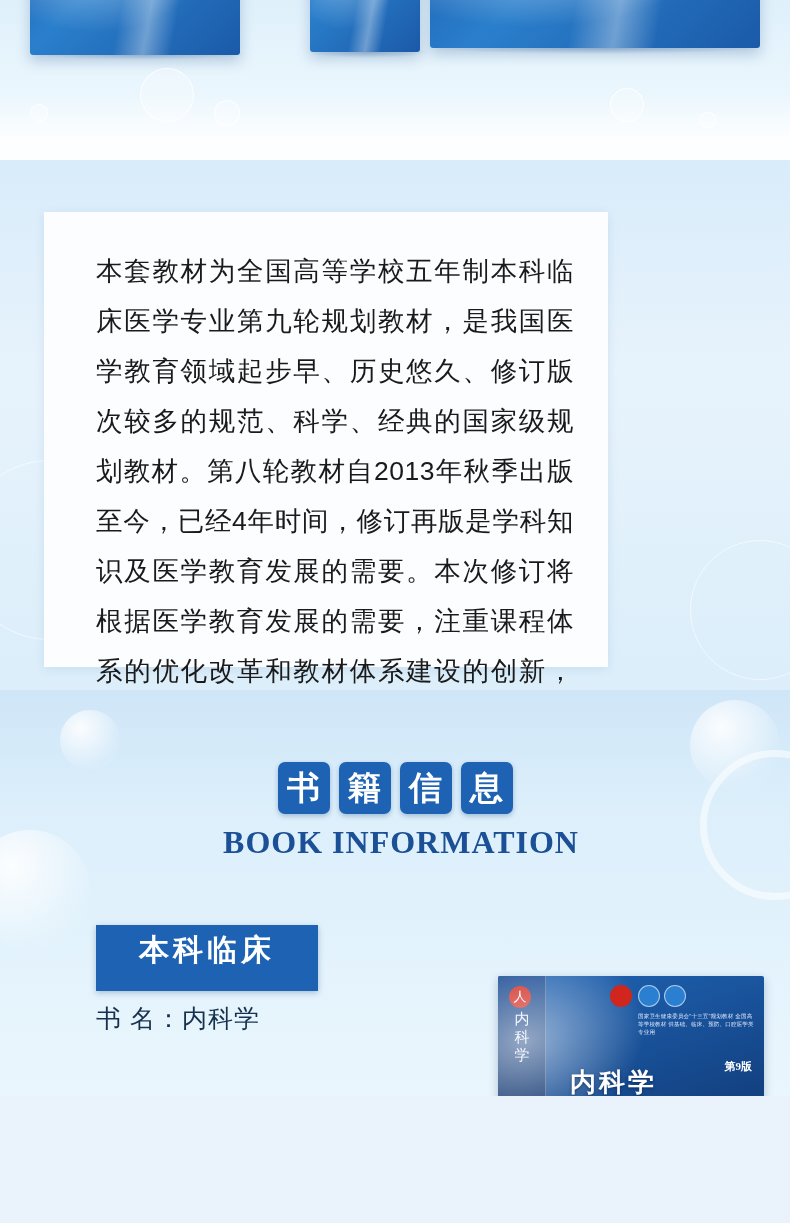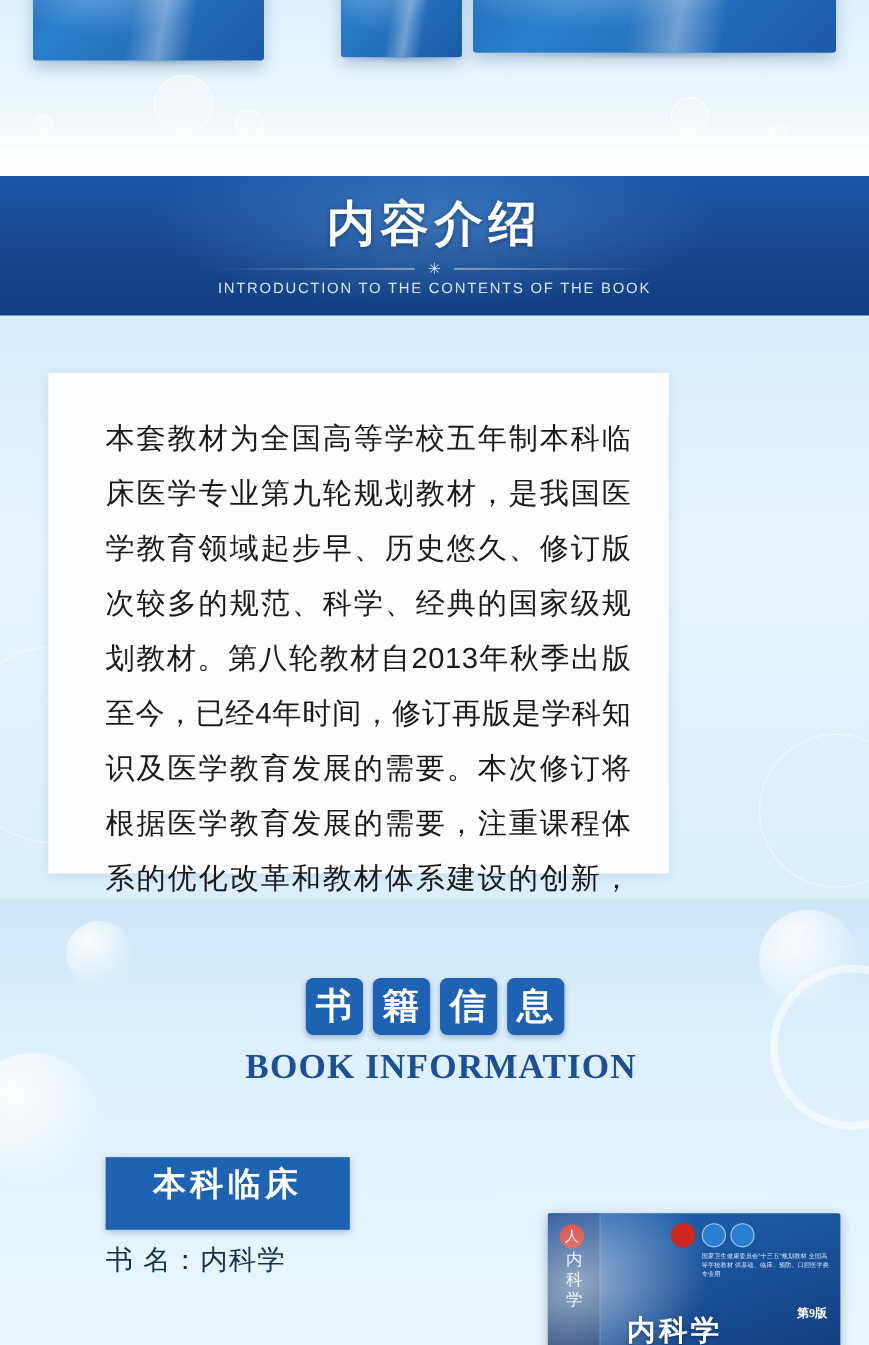--- a/index.html
+++ b/index.html
@@ -376,30 +376,20 @@
     <div class="book-box book-b"></div>
     <div class="book-box book-c"></div>
     <div class="wavy"></div>
     <div class="bubble" style="left:140px;top:68px;width:54px;height:54px;"></div>
     <div class="bubble" style="left:214px;top:100px;width:26px;height:26px;"></div>
     <div class="bubble" style="left:30px;top:104px;width:18px;height:18px;"></div>
     <div class="bubble" style="left:610px;top:88px;width:34px;height:34px;"></div>
     <div class="bubble" style="left:700px;top:112px;width:16px;height:16px;"></div>
   </div>
 
-  <div class="intro-band">
-    <div class="glow"></div>
-    <div class="intro-title">内容介绍</div>
-    <div class="divider-row">
-      <div class="line"></div>
-      <div class="star">✳</div>
-      <div class="line right"></div>
-    </div>
-    <div class="intro-sub">INTRODUCTION TO THE CONTENTS OF THE BOOK</div>
-  </div>
 
   <div class="intro-body">
     <div class="faint" style="left:-40px;top:300px;width:180px;height:180px;"></div>
     <div class="faint" style="left:690px;top:380px;width:140px;height:140px;"></div>
     <div class="intro-card">
       <p class="intro-text">本套教材为全国高等学校五年制本科临床医学专业第九轮规划教材，是我国医学教育领域起步早、历史悠久、修订版次较多的规范、科学、经典的国家级规划教材。第八轮教材自2013年秋季出版至今，已经4年时间，修订再版是学科知识及医学教育发展的需要。本次修订将根据医学教育发展的需要，注重课程体系的优化改革和教材体系建设的创新，并继续坚持"三基、五性、三特定"的教材编写原则，更新内容，体现继承与发展。</p>
     </div>
   </div>
 
   <div class="info-section">

